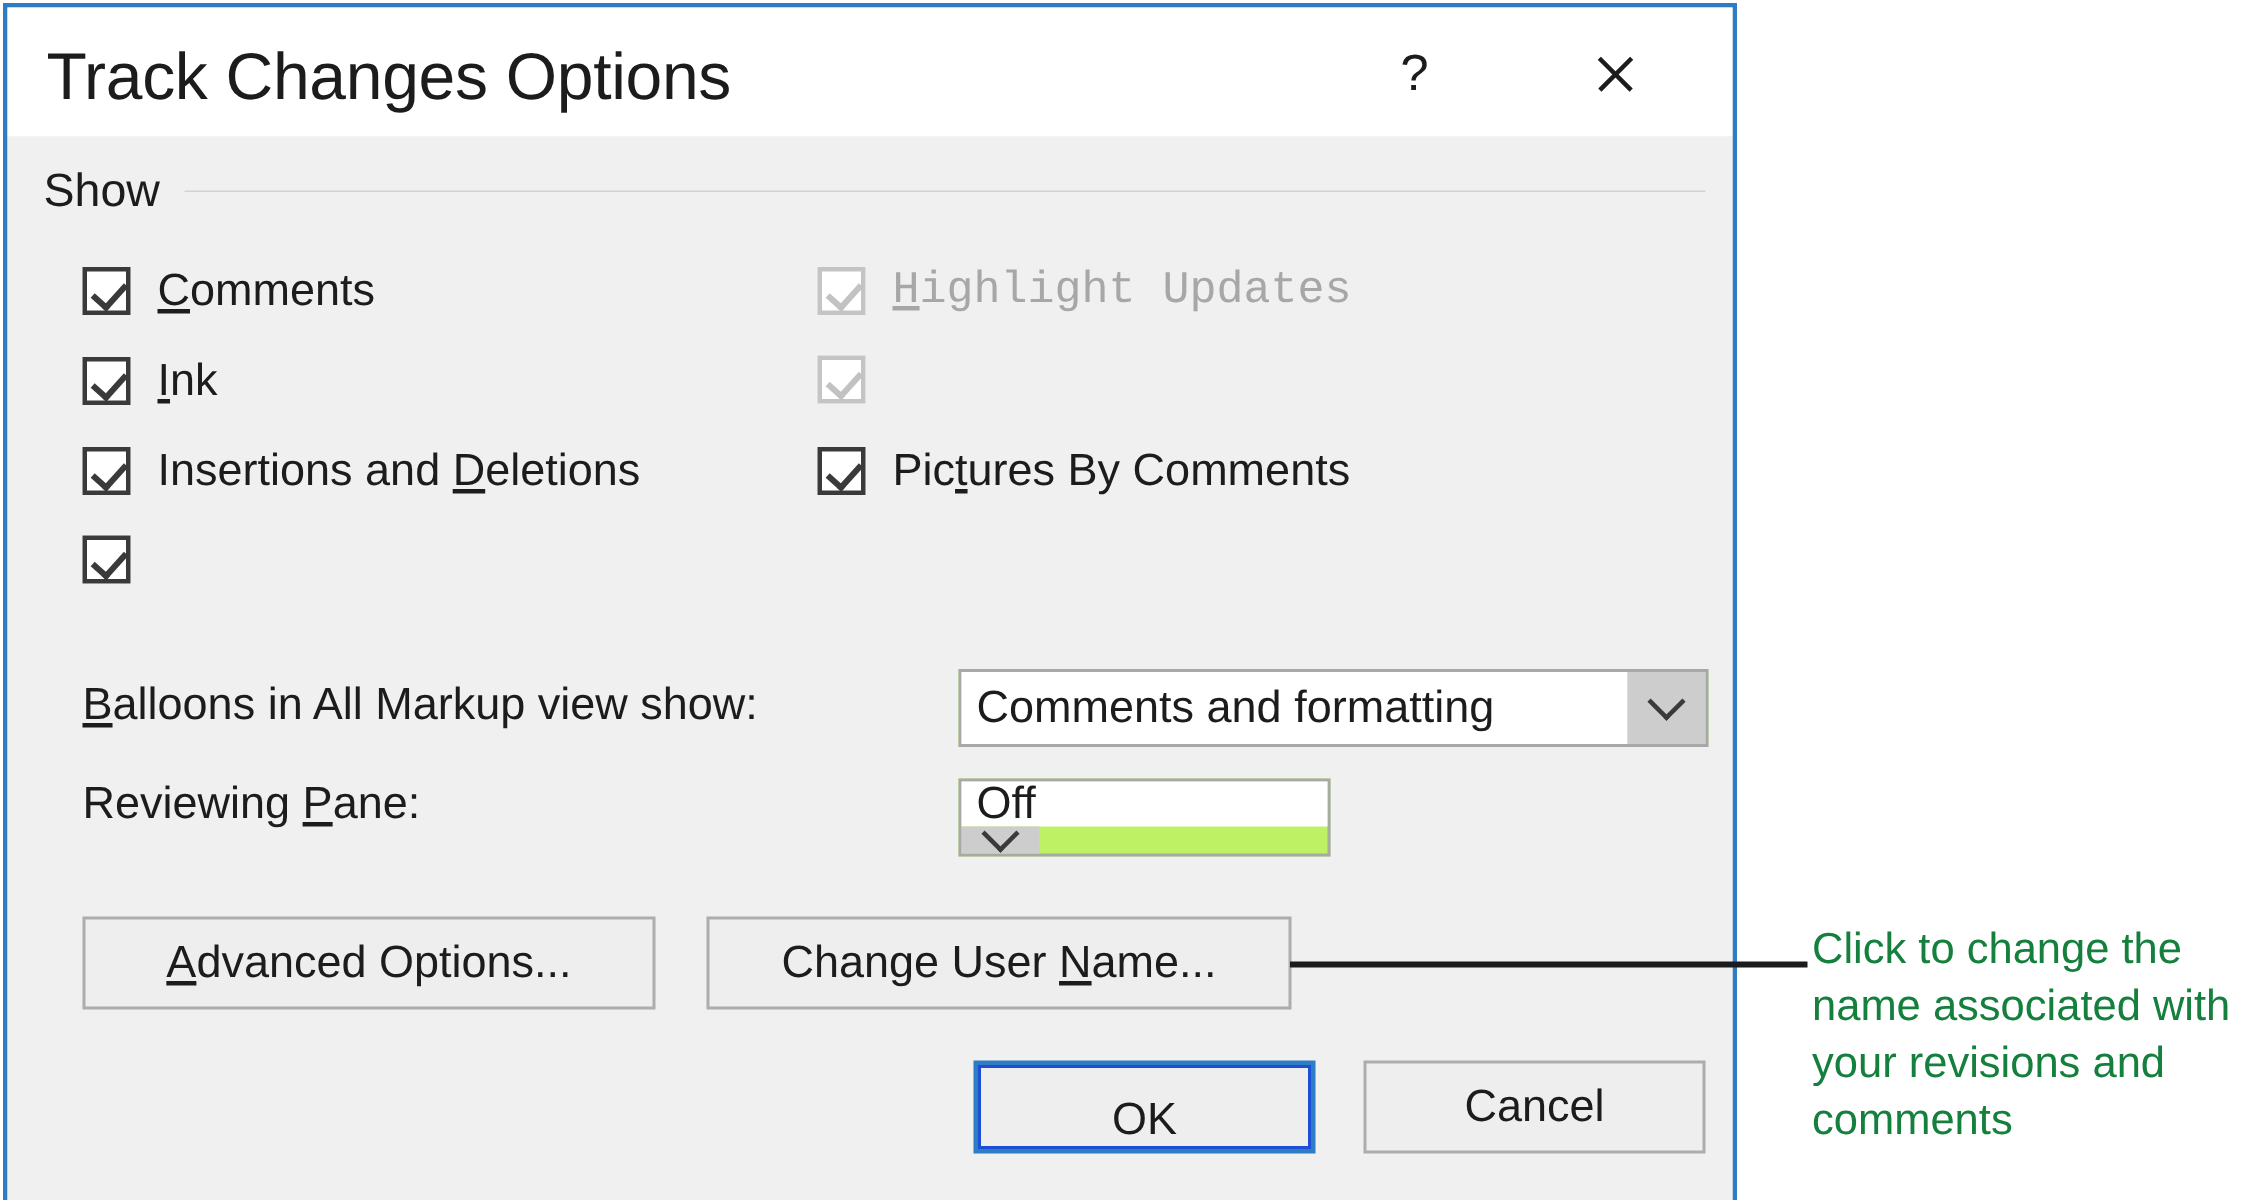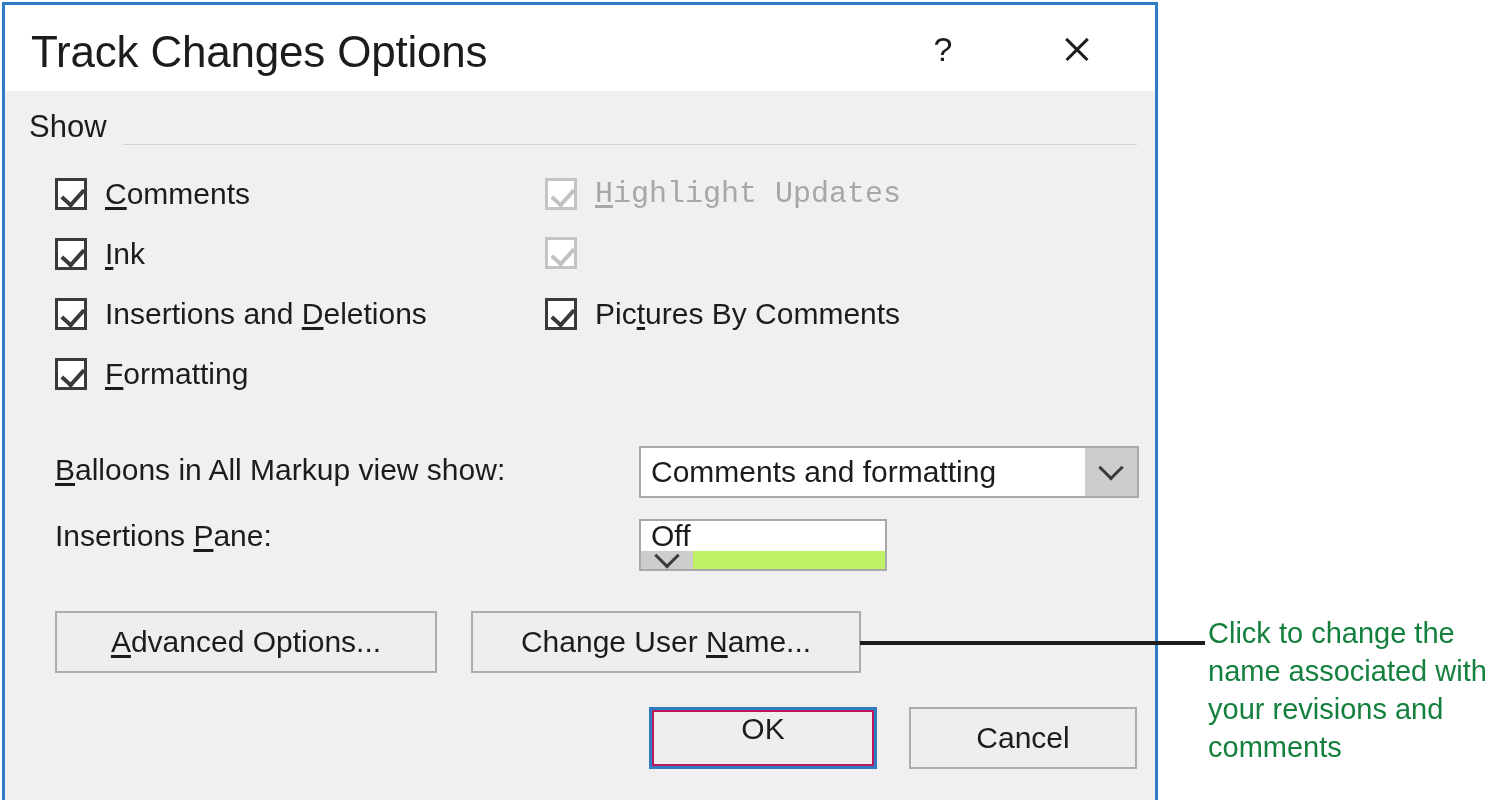--- a/index.html
+++ b/index.html
@@ -57,21 +57,21 @@
   }
   .close-glyph::before { transform: rotate(45deg); }
   .close-glyph::after  { transform: rotate(-45deg); }
 
   
   .body { position: relative; height: 714px; background: #f0f0f0; }
 
   .group-header {
     position: absolute;
     left: 24px; top: 18px;
-    display: flex; align-items: flex-end;
+    display: flex; align-items: center;
     width: 1108px;
   }
   .group-label {
     font-size: 31px; color: #1c1c1c;
     white-space: nowrap; padding-right: 16px;
   }
   .group-rule { flex: 1; height: 1px; background: #d2d2d2; }
 
   
   .cb-row {
@@ -153,23 +153,23 @@
     font-family: "Liberation Sans", sans-serif;
     white-space: nowrap;
     padding: 0;
   }
   .btn.default {
     border: 3px solid #2e7cc4;
     background: #eeeeee;
   }
   .btn.default .btn-inner {
     width: 100%; height: 100%;
-    border: 2px solid #be185d;
-    box-sizing: border-box;
-    display: flex; align-items: flex-start; justify-content: center;
+    border: 2px solid #1d4ed8;
+    box-sizing: border-box;
+    display: flex; align-items: flex-end; justify-content: center;
   }
 
   
   .leader {
     position: absolute;
     left: 860px; top: 641px;
     width: 345px; height: 4px;
     background: #1c1c1c;
     z-index: 5;
   }
@@ -216,21 +216,20 @@
         <span class="cb-label"><span class="u">I</span><span>nk</span></span>
       </label>
 
       <label class="cb-row" style="left:50px; top:206px;">
         <span class="cbox checked"></span>
         <span class="cb-label"><span>Insertions and </span><span class="u">D</span><span>eletions</span></span>
       </label>
 
       <label class="cb-row" style="left:50px; top:266px;">
         <span class="cbox checked"></span>
-        <span class="cb-label"><span class="u">F</span><span>ormatting</span></span>
       </label>
 
       <label class="cb-row disabled" style="left:540px; top:86px;">
         <span class="cbox checked disabled"></span>
         <span class="cb-label"><span class="u">H</span><span>ighlight Updates</span></span>
       </label>
 
       <label class="cb-row disabled" style="left:540px; top:146px;">
         <span class="cbox checked disabled"></span>
       </label>
@@ -241,21 +240,21 @@
       </label>
 
       <div class="field-label" style="left:50px; top:362px;"><span class="u">B</span><span>alloons in All Markup view show:</span></div>
       <div class="combo" style="left:634px; top:355px; width:500px;">
         <span class="combo-value">Comments and formatting</span>
         <span class="combo-arrow">
             <span class="chev"></span>
           </span>
       </div>
 
-      <div class="field-label" style="left:50px; top:428px;"><span>Insertions </span><span class="u">P</span><span>ane:</span></div>
+      <div class="field-label" style="left:50px; top:428px;"><span>Reviewing </span><span class="u">P</span><span>ane:</span></div>
       <div class="combo" style="left:634px; top:428px; width:248px;flex-direction:column;">
         <span class="combo-value">Off</span>
         <span class="combo-arrow">
             <span class="chev"></span>
           </span>
       </div>
 
       <button class="btn" style="left:50px; top:520px; width:382px; height:62px;">
         <span><span class="u">A</span><span>dvanced Options...</span></span>
       </button>

